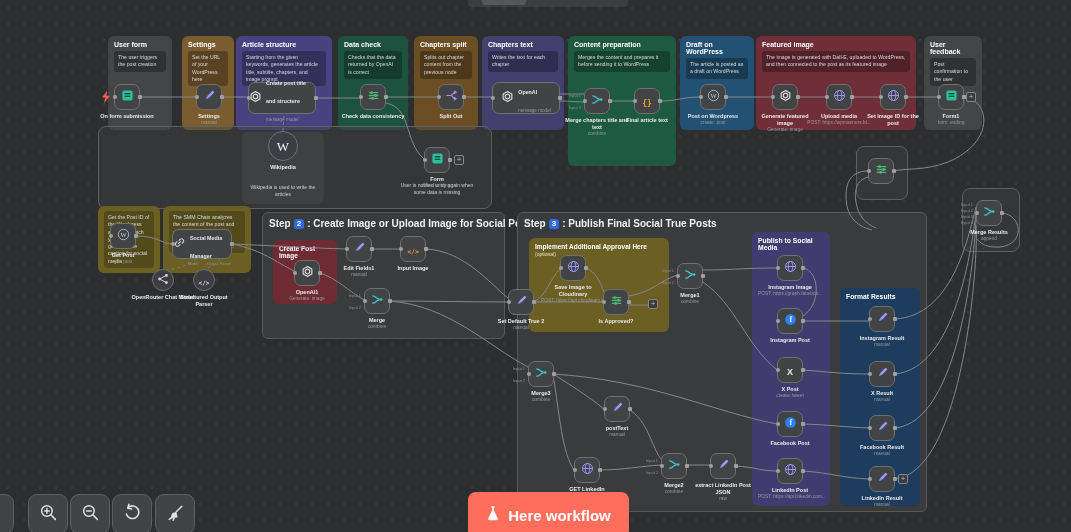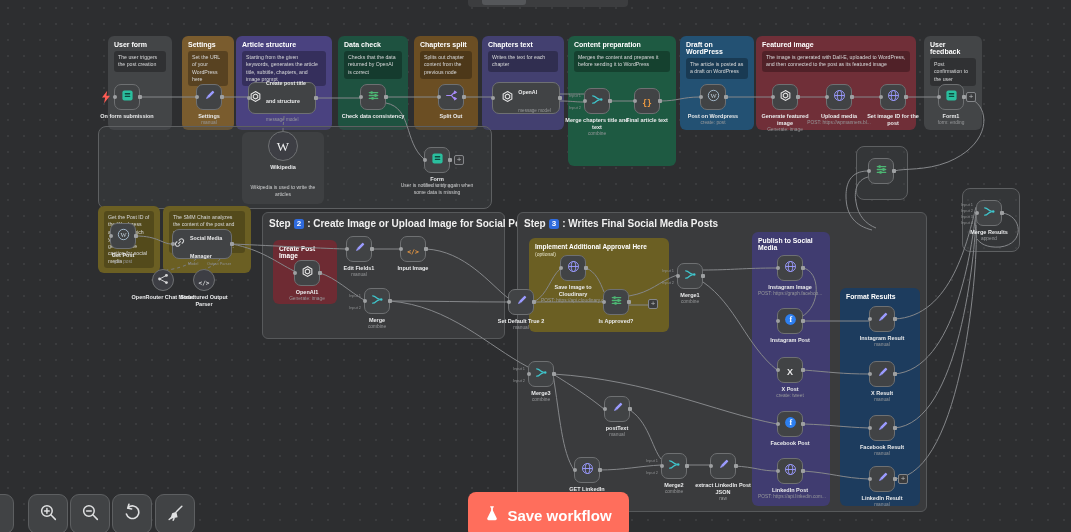--- a/index.html
+++ b/index.html
@@ -108,21 +108,21 @@
   </div>
 
   <div class="sticky step" style="left:262px;top:212px;width:243px;height:127px">
     <div class="steptitle"><span>Step</span><span class="badge">2</span><span>: Create Image or Upload Image for Social Post</span></div>
   </div>
   <div class="sticky maroon2" style="left:273px;top:240px;width:64px;height:64px">
     <div class="stitle" style="font-size:6.5px">Create Post Image</div>
   </div>
 
   <div class="sticky step" style="left:517px;top:212px;width:410px;height:300px">
-    <div class="steptitle"><span>Step</span><span class="badge">3</span><span>: Writes Final Social Media Posts</span></div>
+    <div class="steptitle"><span>Step</span><span class="badge">3</span><span>: Publish Final Social True Posts</span></div>
   </div>
   <div class="sticky olive" style="left:529px;top:238px;width:140px;height:94px">
     <div class="stitle" style="font-size:6.5px;margin-bottom:0">Implement Additional Approval Here</div>
     <div class="subtitle2">(optional)</div>
   </div>
   <div class="sticky violet" style="left:752px;top:232px;width:78px;height:274px">
     <div class="stitle" style="font-size:6.8px">Publish to Social Media</div>
   </div>
   <div class="sticky navy" style="left:840px;top:288px;width:80px;height:218px">
     <div class="stitle" style="font-size:6.8px">Format Results</div>
@@ -672,15 +672,15 @@
           <path d="M15 3 L9.8 8.2"></path>
           <path d="M9.8 8.2 L5.8 9.6 L4.2 15 L11 13.4 Z" fill="#dfe0e1" stroke="none"></path>
           <path d="M5.2 13.8 L3 15.6 M7.6 14.6 L6.8 16.4"></path>
         </svg></span>
   </div>
 
   <button class="testbtn">
     <span><svg width="14" height="17" viewBox="0 0 14 16" fill="#fff">
           <path d="M5.2 0.8 h3.6 v1.3 h-0.9 v3 l3.7 7.4 a1.5 1.5 0 0 1 -1.35 2.2 H3.75 a1.5 1.5 0 0 1 -1.35 -2.2 l3.7 -7.4 v-3 h-0.9 Z"></path>
         </svg></span>
-    <span>Save workflow</span>
+    <span>Here workflow</span>
   </button>
 </div>
 
 </body></html>

